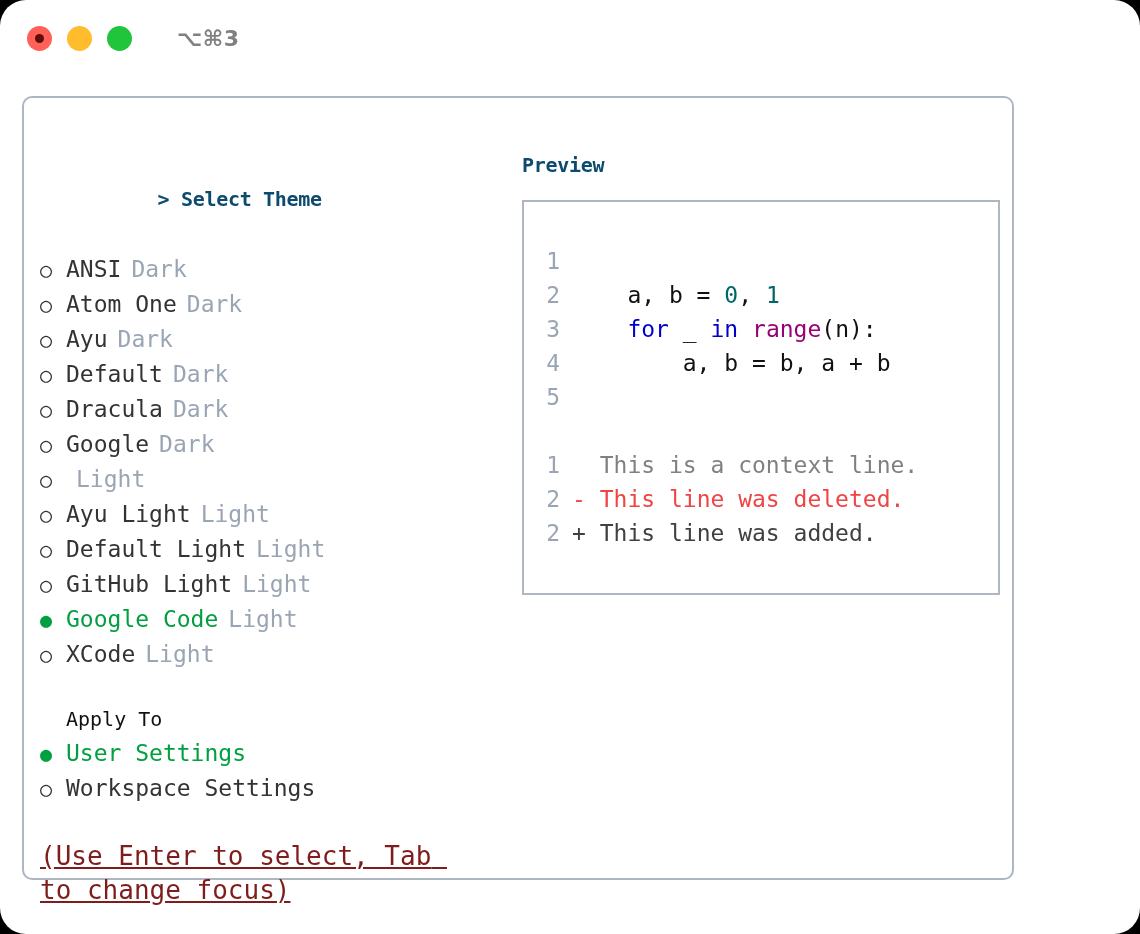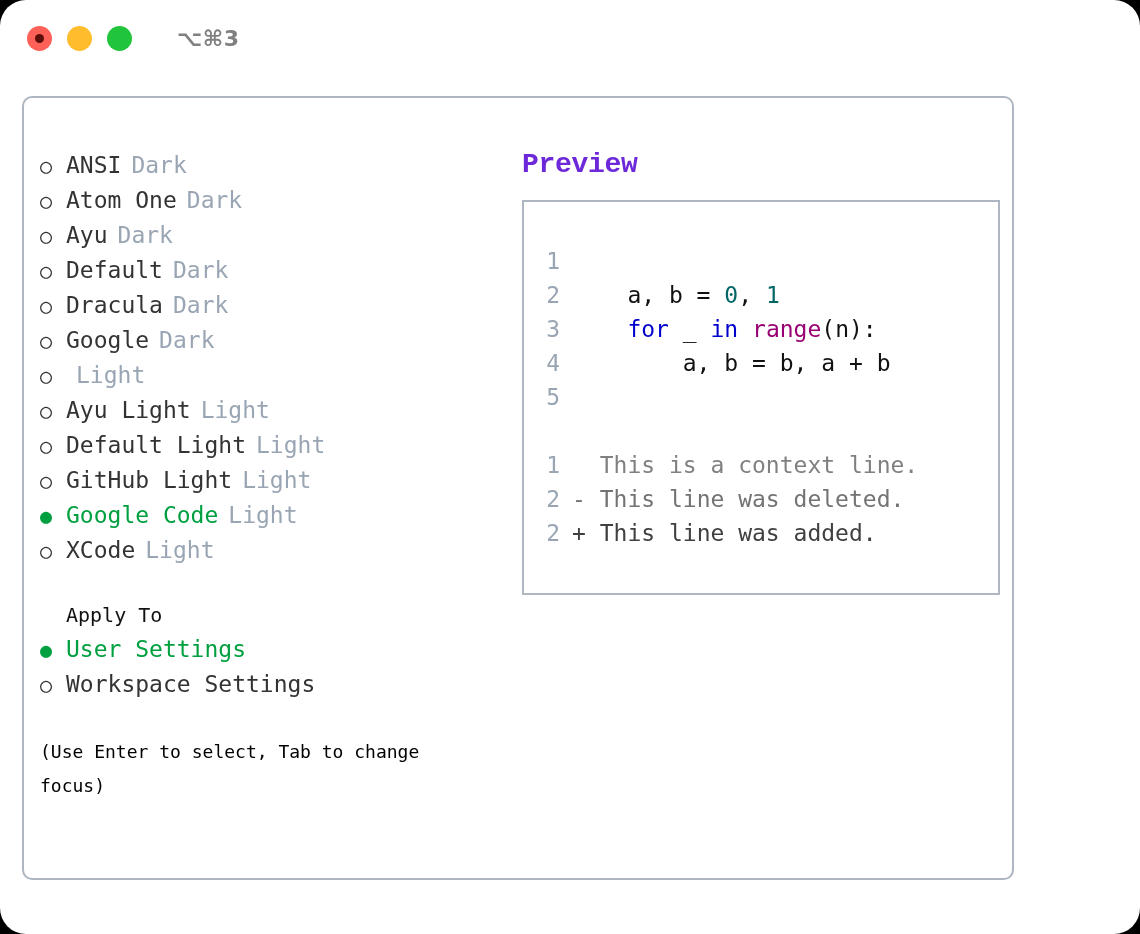--- a/index.html
+++ b/index.html
@@ -78,27 +78,26 @@
     display: flex;
     padding: 50px 0 0 16px;
     box-sizing: border-box;
     height: 100%;
   }
   #left-column  { width: 460px; flex: none; }
   #right-column { flex: 1; padding-left: 22px; }
 
   
   .section-title {
-    font-size: 28px;
+    font-size: 20px;
     font-weight: 700;
-    color: #6d28d9;
+    color: #0c4a6e;
     letter-spacing: -0.3px;
     white-space: pre;
     line-height: 34px;
-    font-family: Liberation Mono, monospace;
   }
   #theme-header { margin-bottom: 2px; }
 
   .opt-row {
     display: flex;
     align-items: baseline;
     font-size: 23px;
     line-height: 34px;
     color: #333333;
     white-space: pre;
@@ -123,25 +122,26 @@
   #apply-title {
     font-size: 20px;
     color: #111111;
     line-height: 34px;
     padding-left: 26px;
     white-space: pre;
   }
 
   #hint-text {
     margin-top: 33px;
-    font-size: 18px;
-    line-height: 34px;
-    color: #000000;
+    font-size: 26px;
+    line-height: 34px;
+    color: #7f1d1d;
     width: 420px;
     white-space: pre-wrap;
+    text-decoration: underline;
   }
 
   
   #preview-title { margin-bottom: 18px; }
   #preview-box {
     width: 478px;
     height: 395px;
     border: 2px solid #aeb6c2;
     box-sizing: border-box;
     background: #ffffff;
@@ -164,40 +164,43 @@
   }
   .code-text { color: #111111; }
 
   .tok-kw   { color: #0000cc; }
   .tok-fn   { color: #990073; }
   .tok-num  { color: #006666; }
   .tok-pl   { color: #111111; }
 
   .diff-gap { height: 34px; }
   .diff-ctx { color: #808080; }
-  .diff-del { color: #737373; }
+  .diff-del { color: #ef4444; }
   .diff-add { color: #404040; }
 </style>
 </head>
 <body>
 
 <div id="app-window">
 
   <div id="titlebar">
     <div class="dot red"></div>
     <div class="dot yellow"></div>
     <div class="dot green"></div>
     <div id="titlebar-title">⌥⌘3</div>
   </div>
 
   <div id="main-card">
     <div id="card-columns">
 
       <div id="left-column">
 
+        <div id="theme-header" class="section-title">
+          <span>&gt;</span><span> </span><span>Select Theme</span>
+        </div>
 
         <div id="theme-list">
             <div class="opt-row"><span class="bullet">○</span><span class="opt-label">ANSI</span><span class="opt-tag">Dark</span></div>
             <div class="opt-row"><span class="bullet">○</span><span class="opt-label">Atom One</span><span class="opt-tag">Dark</span></div>
             <div class="opt-row"><span class="bullet">○</span><span class="opt-label">Ayu</span><span class="opt-tag">Dark</span></div>
             <div class="opt-row"><span class="bullet">○</span><span class="opt-label">Default</span><span class="opt-tag">Dark</span></div>
             <div class="opt-row"><span class="bullet">○</span><span class="opt-label">Dracula</span><span class="opt-tag">Dark</span></div>
             <div class="opt-row"><span class="bullet">○</span><span class="opt-label">Google</span><span class="opt-tag">Dark</span></div>
             <div class="opt-row"><span class="bullet">○</span><span class="opt-tag">Light</span></div>
             <div class="opt-row"><span class="bullet">○</span><span class="opt-label">Ayu Light</span><span class="opt-tag">Light</span></div>

